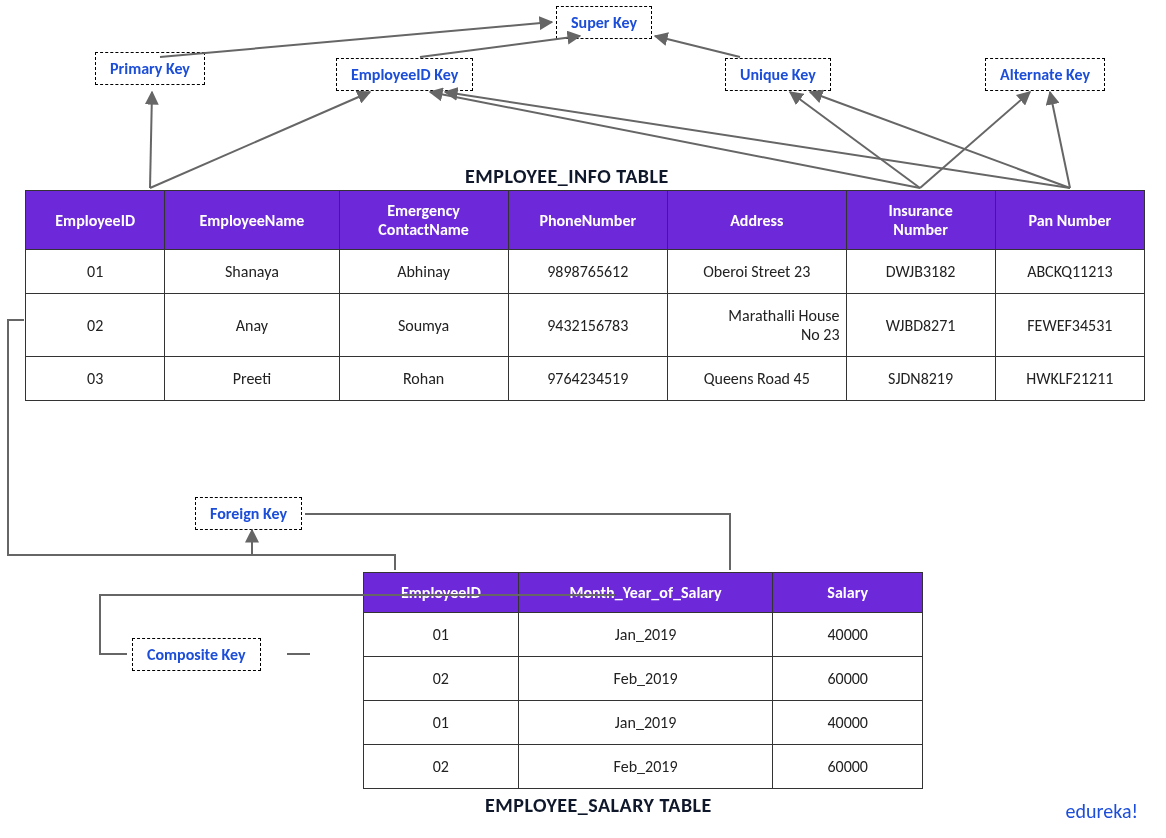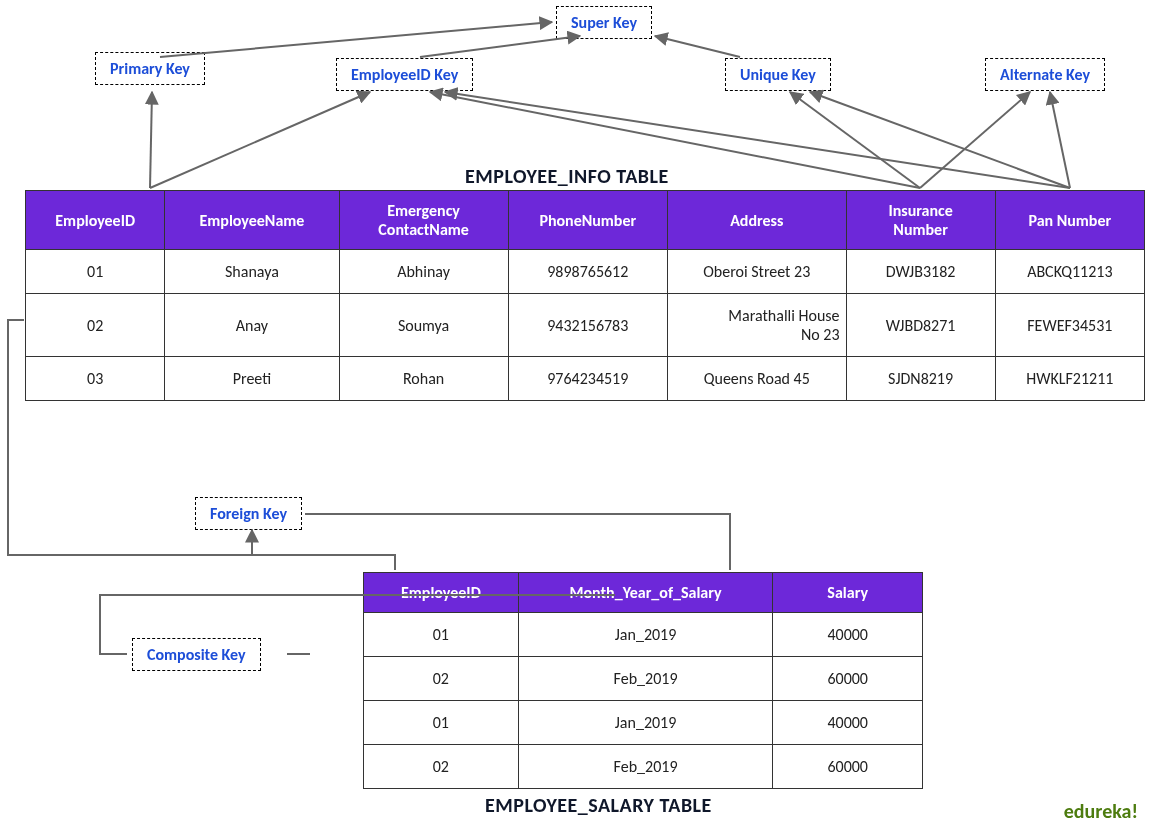--- a/index.html
+++ b/index.html
@@ -46,23 +46,23 @@
   td {
     border: 1.5px solid #333;
     padding: 12px 6px;
     text-align: center;
     font-size: 16px;
     color: #222;
     vertical-align: middle;
   }
   .brand {
     position: absolute;
-    font-weight: 700;
+    font-weight: 400;
     font-size: 20px;
-    color: #4d7c0f;
+    color: #1d4ed8;
   }
   svg.arrows {
     position: absolute;
     top: 0; left: 0;
     width: 1166px; height: 838px;
     pointer-events: none;
   }
 </style>
 </head>
 <body>

